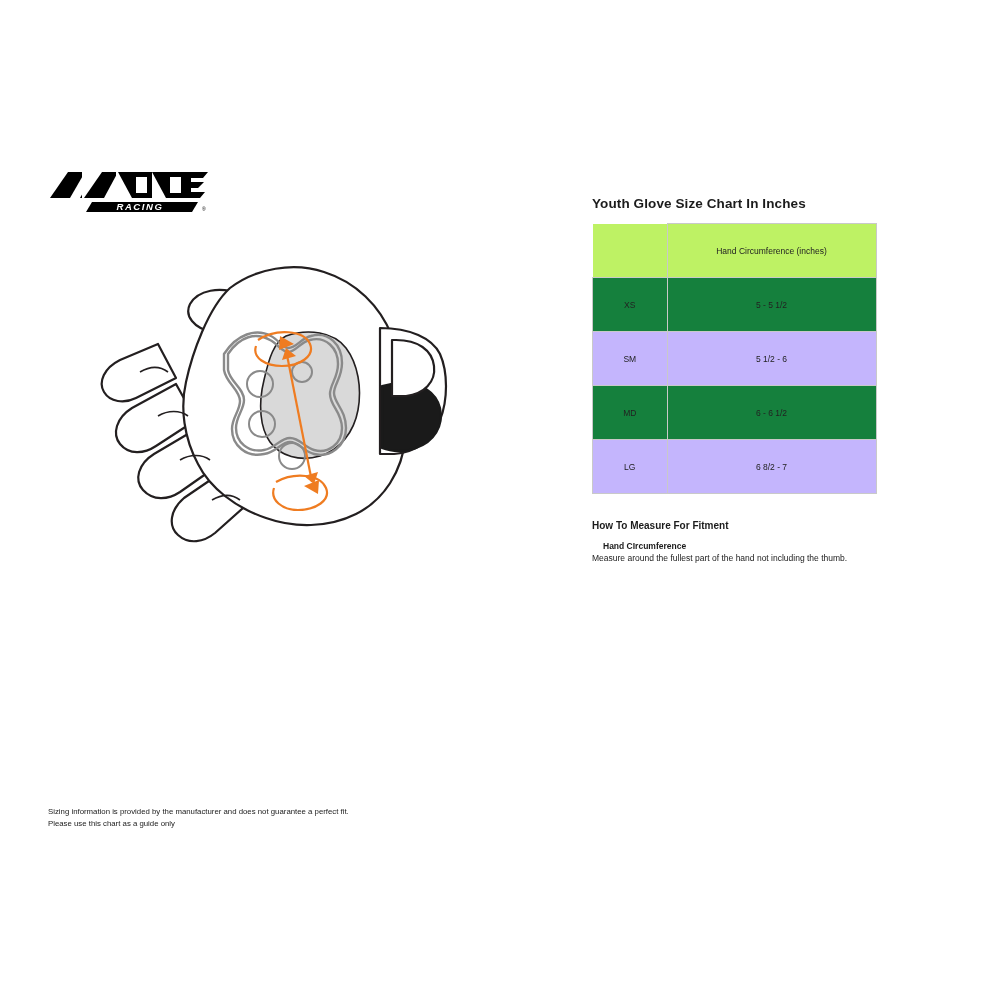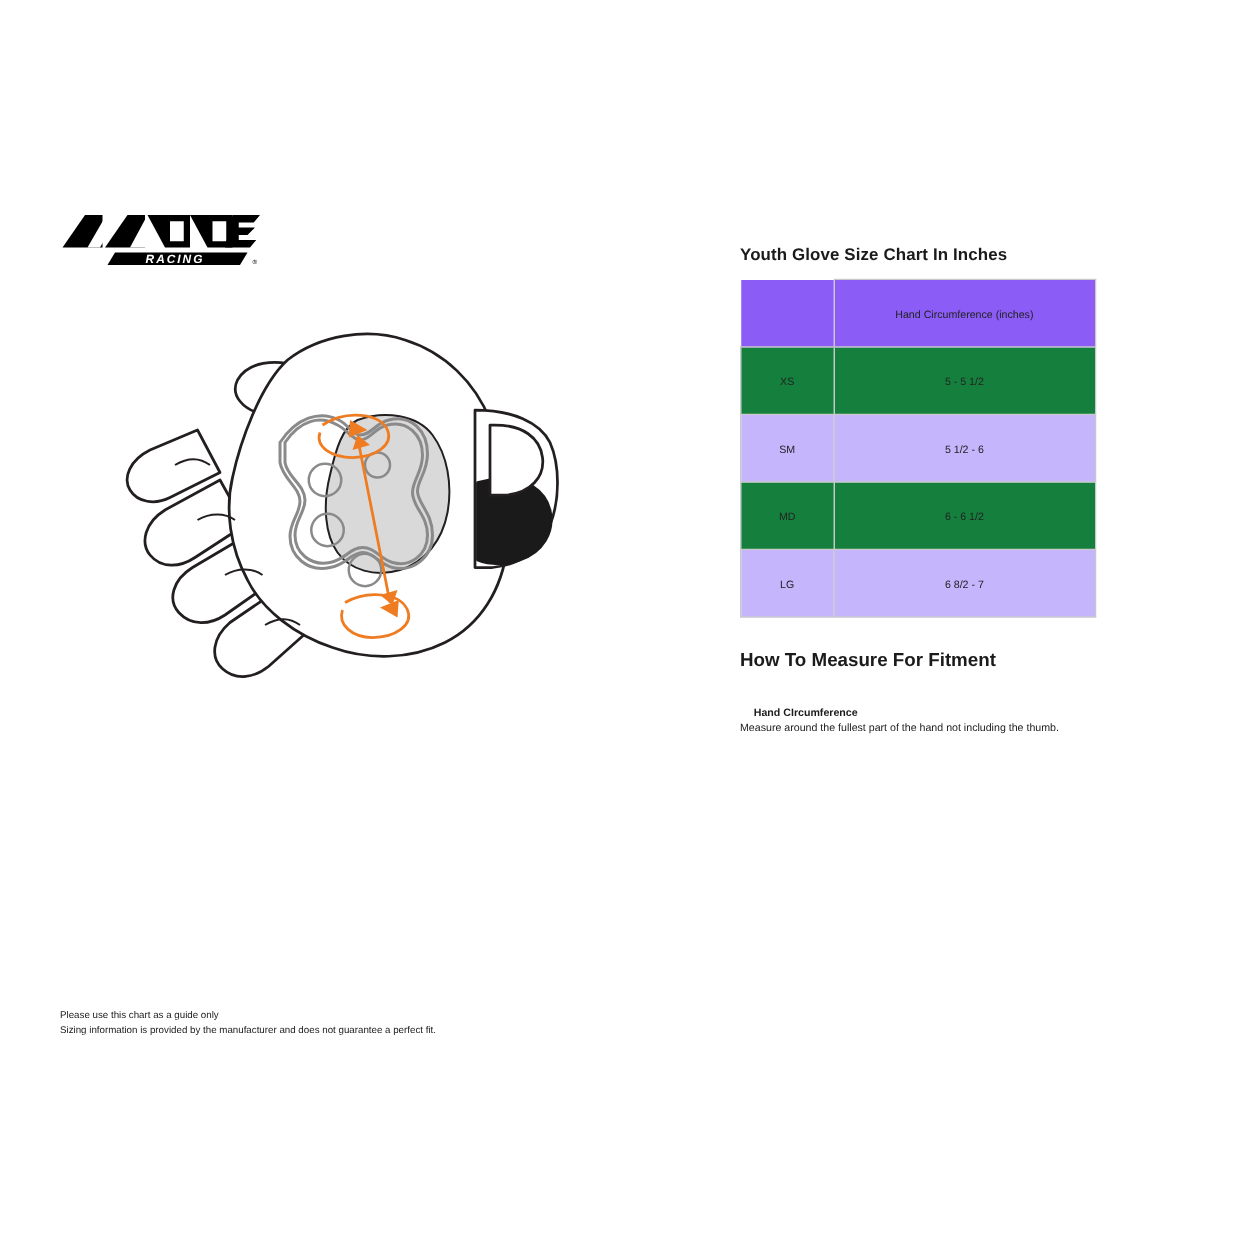--- a/index.html
+++ b/index.html
@@ -68,32 +68,32 @@
     text-align: center;
     vertical-align: middle;
     font-size: 8.5px;
     color: #222;
     height: 53px;
     padding: 0 4px;
   }
   table.size-table .col-size { width: 66px; }
   table.size-table .col-val  { width: 200px; }
 
-  .row-head td { height: 36px; background: #8b5cf6; }
+  .row-head td { height: 36px; background: #bef264; }
   .row-head .blank { border-left: none; border-top: none; border-bottom: none; }
   .hdr-cell { font-size: 8.5px; color: #333; }
 
   .row-alt td { background: #15803d; }
   .row-plain td { background: #c4b5fd; }
 
   .measure-title {
-    font-size: 15px;
+    font-size: 10px;
     font-weight: bold;
     color: #1b1b1b;
-    margin: 26px 0 28px 0;
+    margin: 26px 0 10px 0;
   }
   .measure-sub {
     font-size: 8.5px;
     font-weight: bold;
     color: #1b1b1b;
     margin: 0 0 2px 11px;
   }
   .measure-body {
     font-size: 8.5px;
     line-height: 1.35;
@@ -251,17 +251,17 @@
         </tr>
       </tbody>
     </table>
 
     <div class="measure-title">How To Measure For Fitment</div>
     <div class="measure-sub">Hand CIrcumference</div>
     <div class="measure-body">Measure around the fullest part of the hand not including the thumb.</div>
   </div>
 
   <div class="footer">
+    <div>Sizing information is provided by the manufacturer and does not guarantee a perfect fit.</div>
     <div>Please use this chart as a guide only</div>
-    <div>Sizing information is provided by the manufacturer and does not guarantee a perfect fit.</div>
   </div>
 
 </div>
 
 </body></html>

